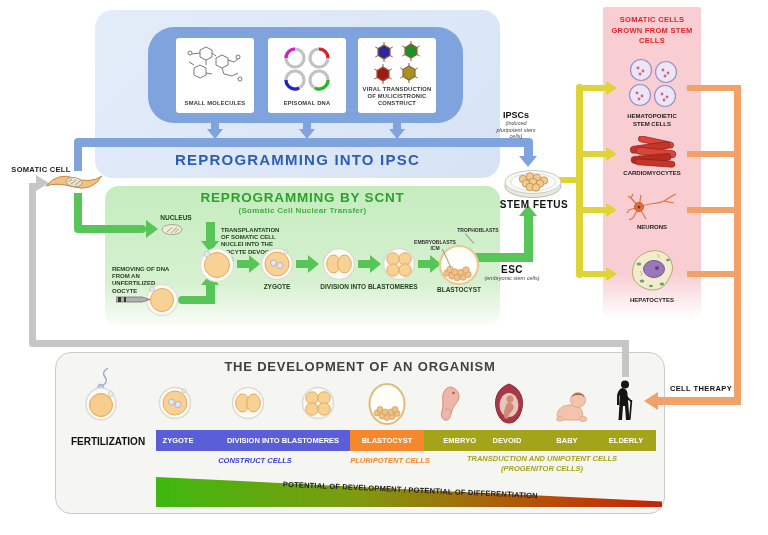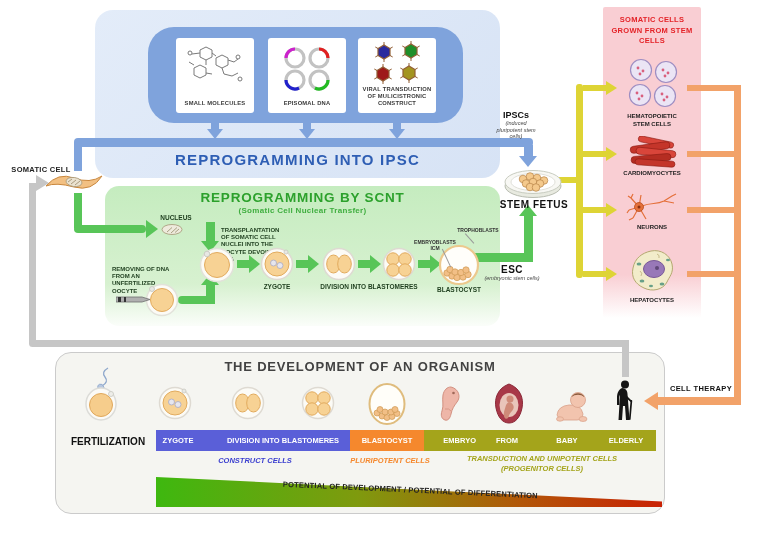--- a/index.html
+++ b/index.html
@@ -423,21 +423,21 @@
   </span>
 
   <div class="lbl" style="left:66px;top:436px;width:84px;font-size:10px;color:#111;">FERTILIZATION</div>
   <div class="bar" style="left:156px;top:430px;width:194px;height:21px;background:#5a5fd8;"></div>
   <div class="bar" style="left:350px;top:430px;width:74px;height:21px;background:#f5882d;"></div>
   <div class="bar" style="left:424px;top:430px;width:232px;height:21px;background:#a4a41b;"></div>
   <div class="lbl" style="left:150px;top:430px;width:56px;height:21px;line-height:21px;font-size:7.5px;color:#fff;">ZYGOTE</div>
   <div class="lbl" style="left:216px;top:430px;width:134px;height:21px;line-height:21px;font-size:7.5px;color:#fff;">DIVISION INTO BLASTOMERES</div>
   <div class="lbl" style="left:352px;top:430px;width:70px;height:21px;line-height:21px;font-size:7.5px;color:#fff;">BLASTOCYST</div>
   <div class="lbl" style="left:420px;top:430px;width:56px;height:21px;line-height:21px;font-size:7.5px;color:#fff;text-align:right;">EMBRYO</div>
-  <div class="lbl" style="left:479px;top:430px;width:56px;height:21px;line-height:21px;font-size:7.5px;color:#fff;">FROM</div>
+  <div class="lbl" style="left:479px;top:430px;width:56px;height:21px;line-height:21px;font-size:7.5px;color:#fff;">DEVOID</div>
   <div class="lbl" style="left:539px;top:430px;width:56px;height:21px;line-height:21px;font-size:7.5px;color:#fff;">BABY</div>
   <div class="lbl" style="left:597px;top:430px;width:58px;height:21px;line-height:21px;font-size:7.5px;color:#fff;">ELDERLY</div>
 
   <div class="lbl" style="left:190px;top:456px;width:130px;font-size:7.5px;font-style:italic;color:#3a3ecf;">CONSTRUCT CELLS</div>
   <div class="lbl" style="left:328px;top:456px;width:124px;font-size:7.5px;font-style:italic;color:#f5882d;">PLURIPOTENT CELLS</div>
   <div class="lbl" style="left:440px;top:454px;width:204px;font-size:7.5px;font-style:italic;color:#a4a41b;line-height:1.35;">
     <span>TRANSDUCTION AND UNIPOTENT CELLS</span><br>
     <span>(PROGENITOR CELLS)</span>
   </div>
 

